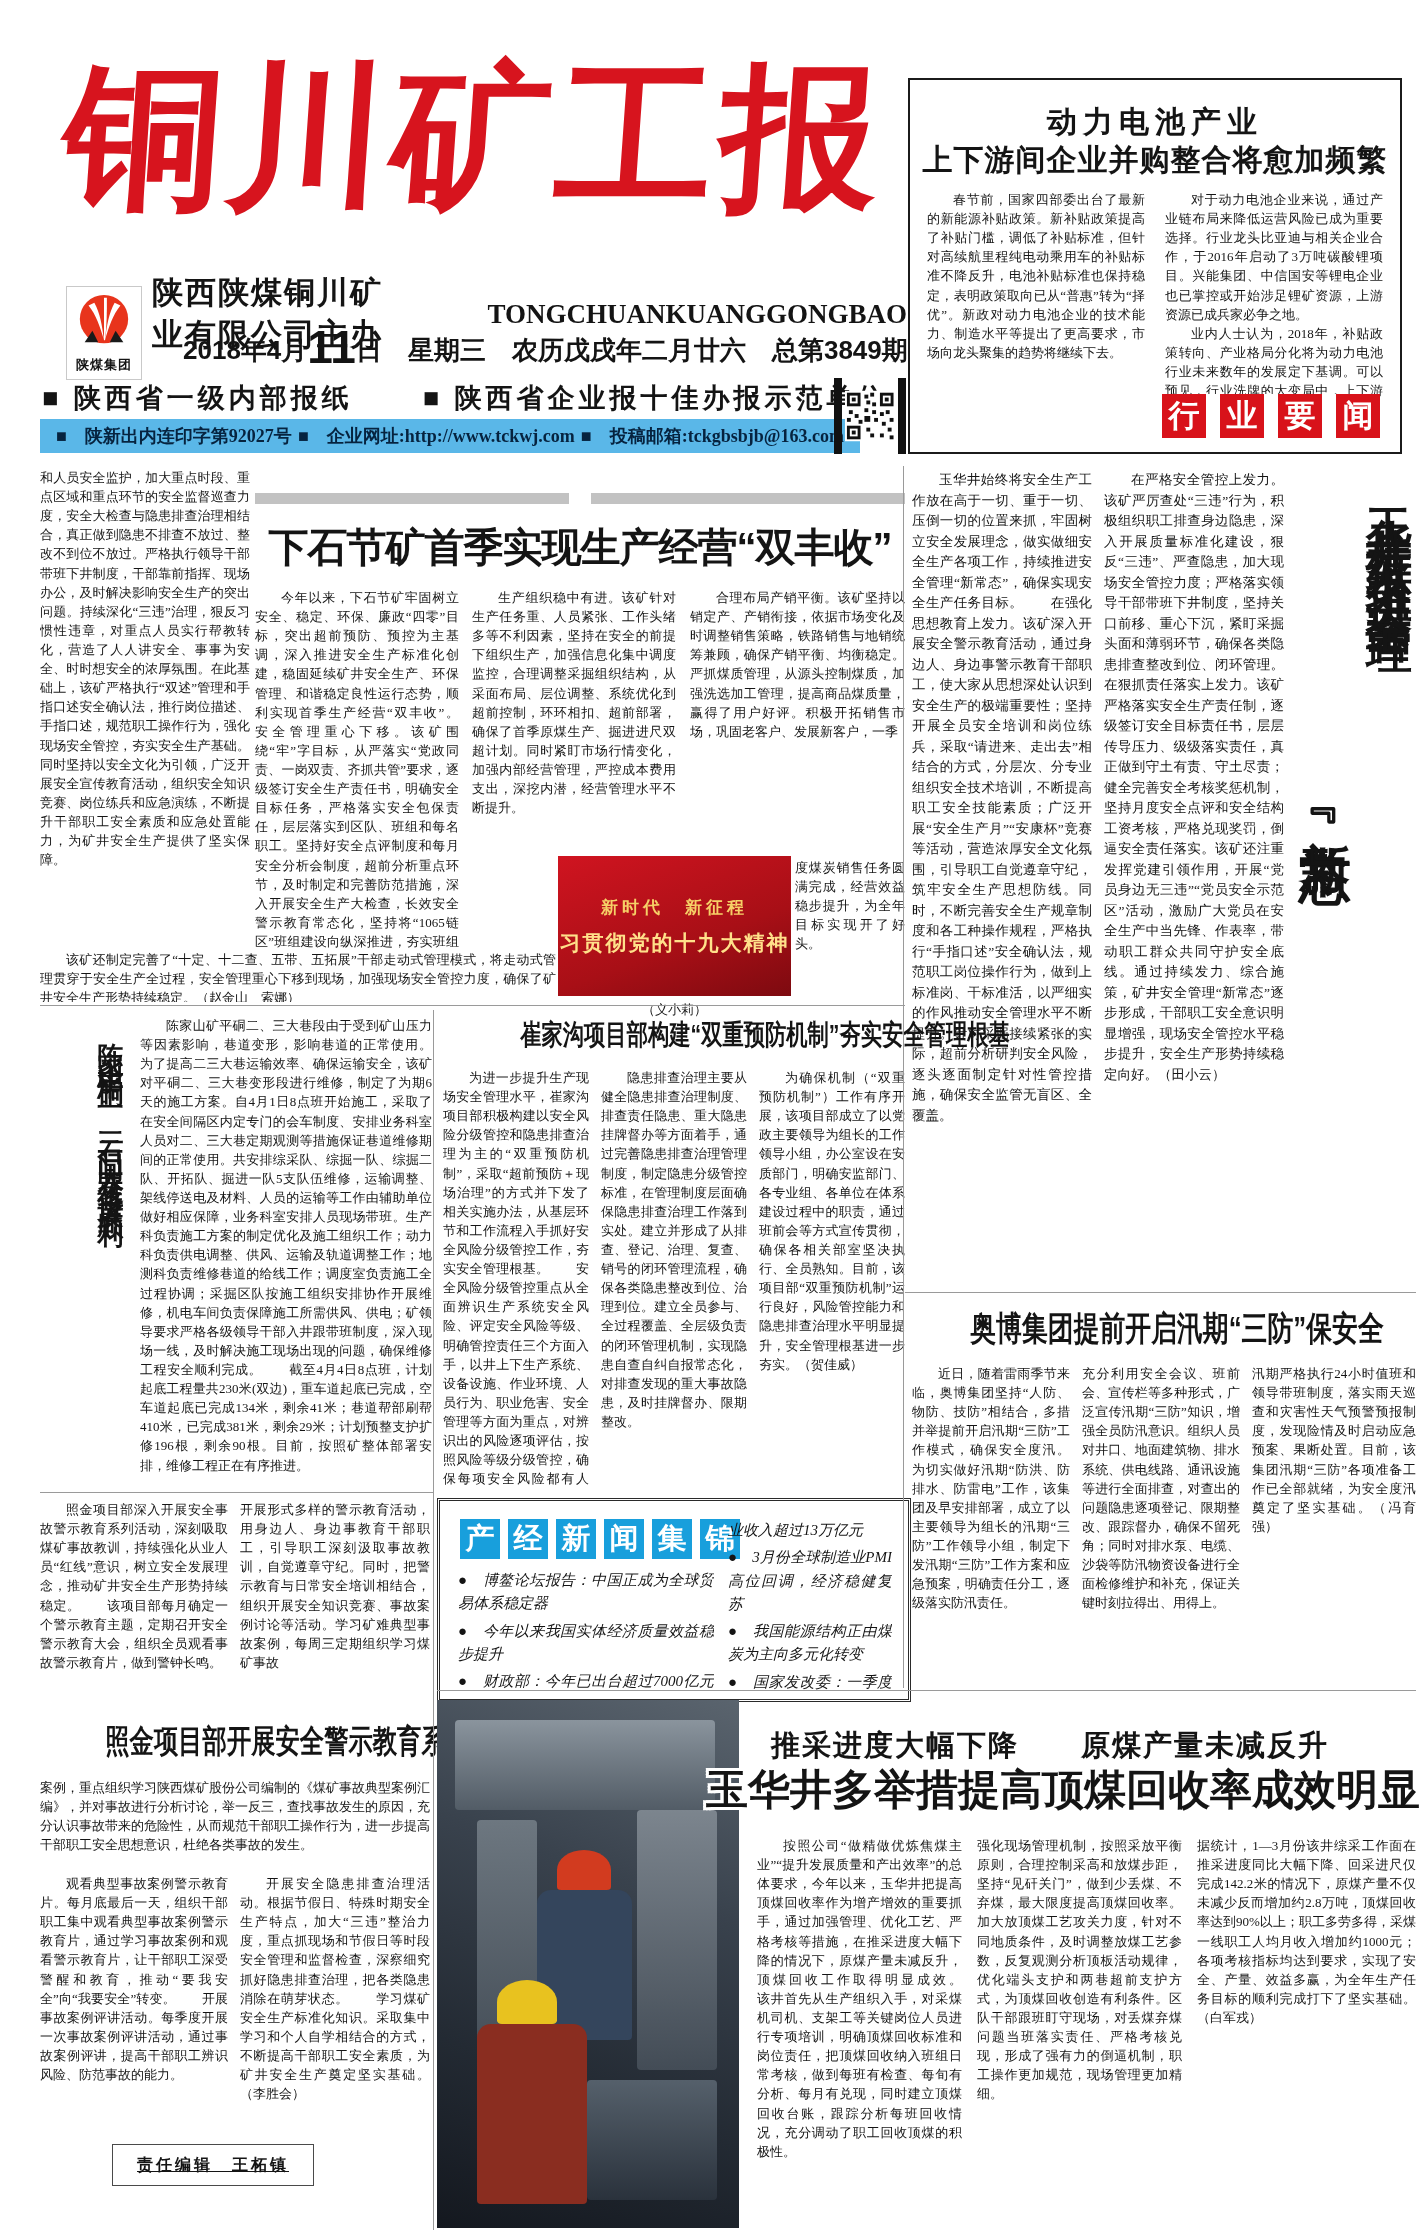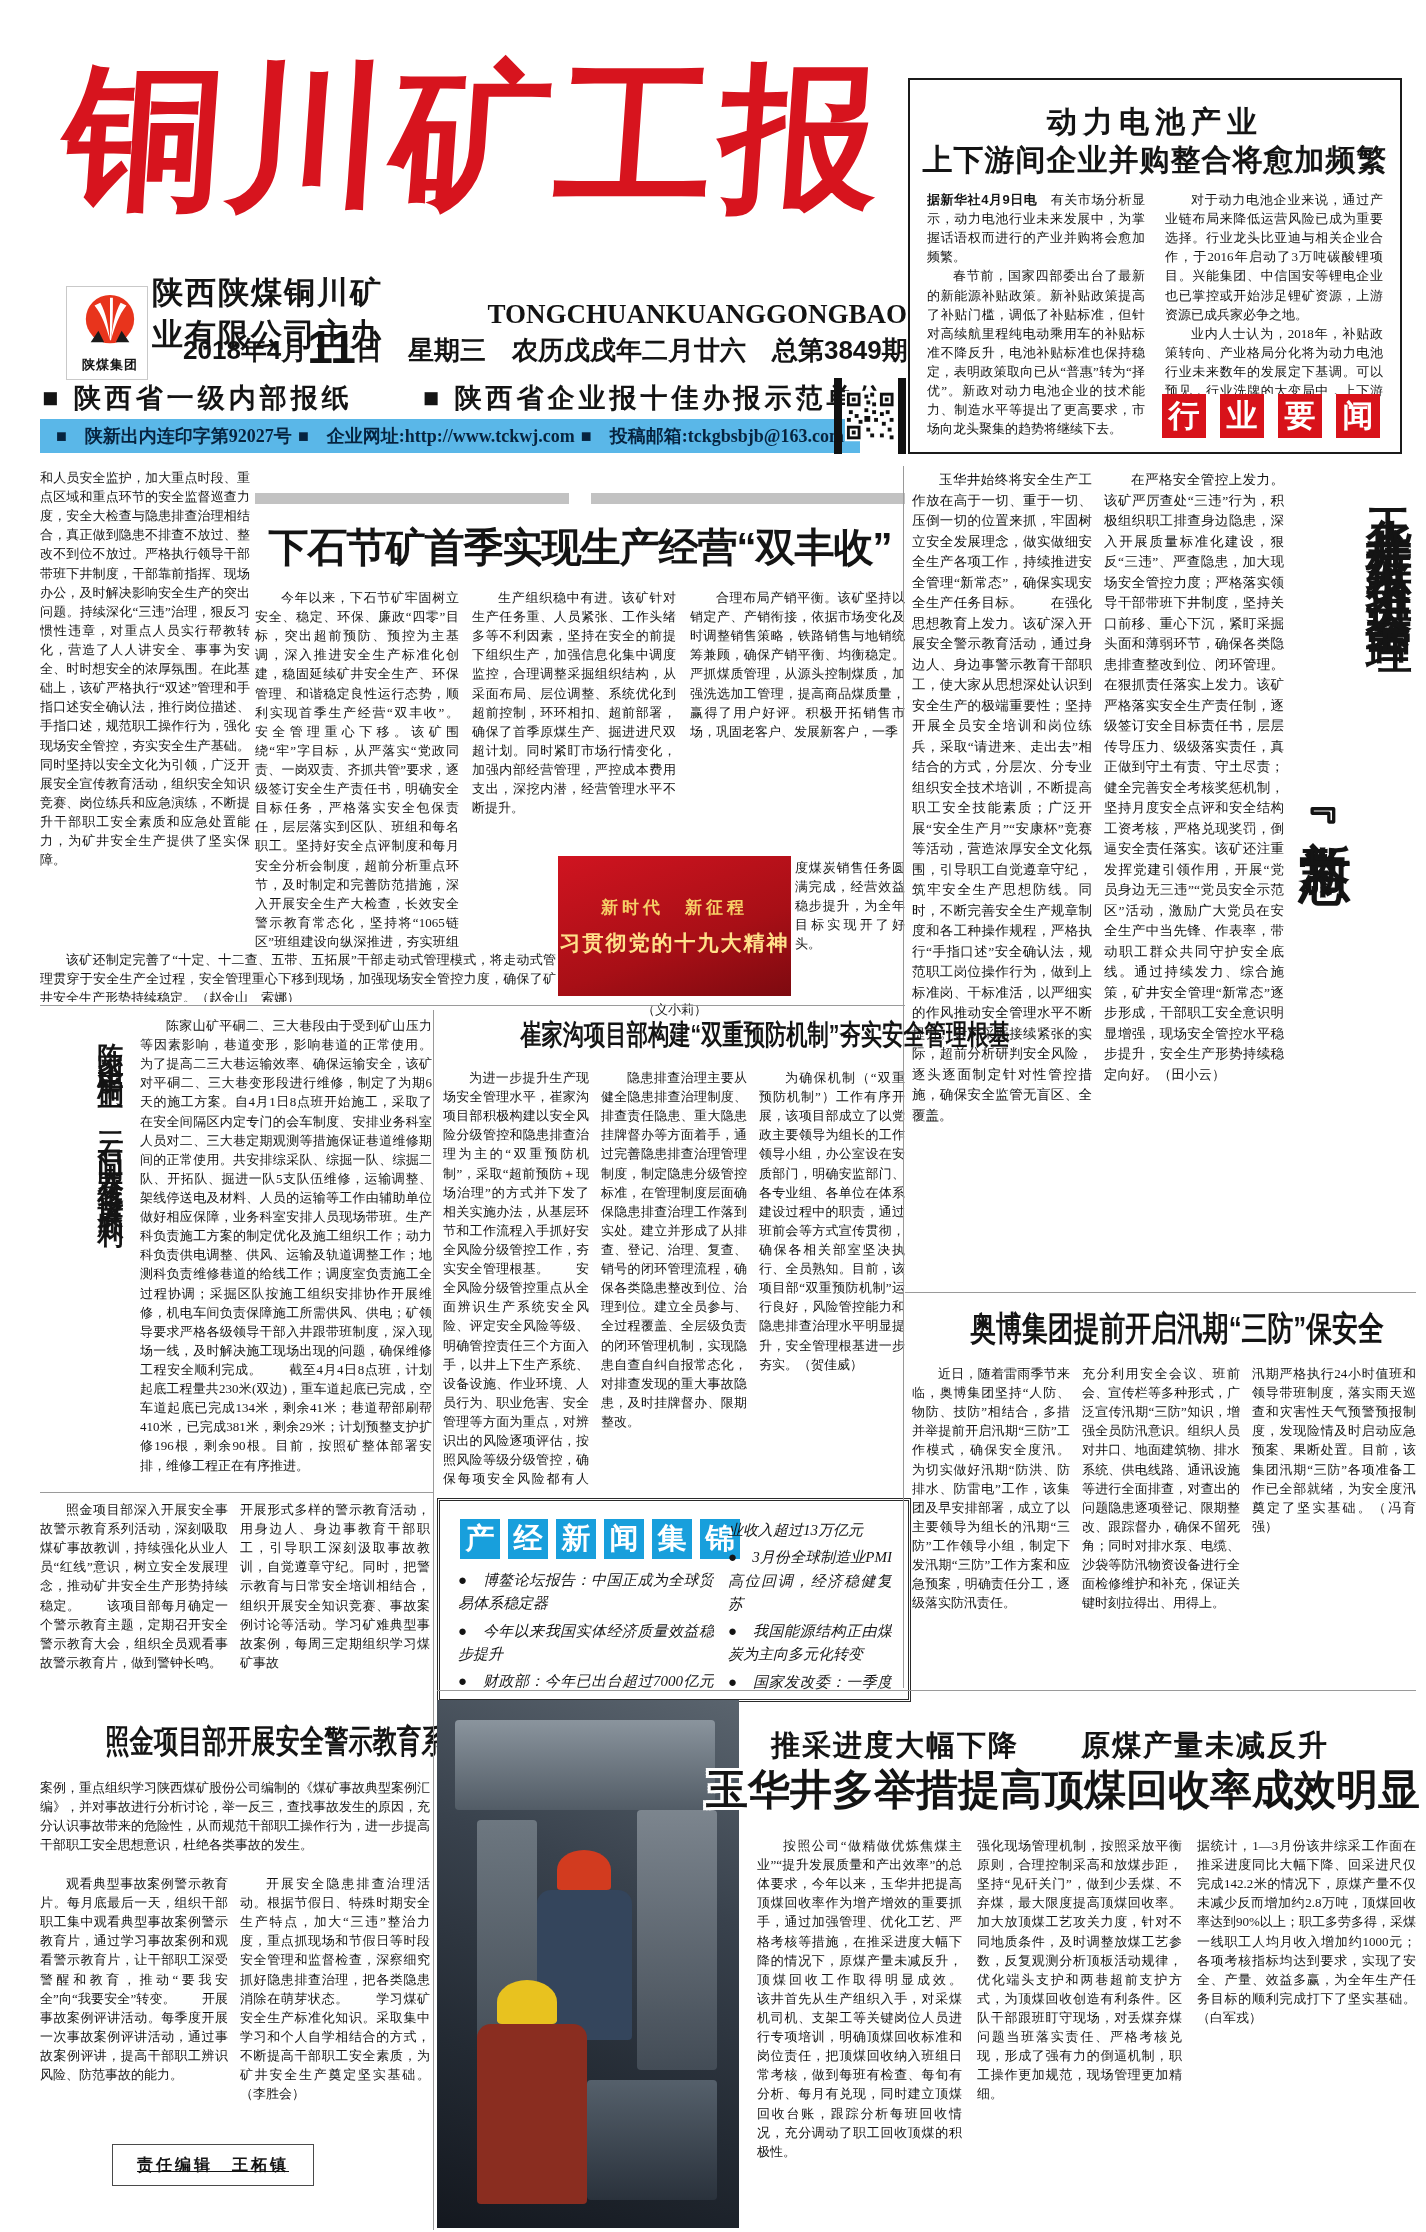--- a/index.html
+++ b/index.html
@@ -61,21 +61,21 @@
           overflow:hidden;}
   .mach{position:absolute;background:linear-gradient(#8a949d,#525c66);border-radius:4px;}
   .helmet{position:absolute;border-radius:50% 50% 8% 8%;}
   .torso{position:absolute;border-radius:14px 14px 4px 4px;}
 </style>
 </head>
 <body>
 
 <div class="abs masthead" style="left:40px;top:52px;width:865px;height:238px;color:#d7141e;">铜川矿工报</div>
 
-<div class="abs logo-box" style="left:66px;top:286px;width:74px;height:92px;padding-left:6px;">
+<div class="abs logo-box" style="left:66px;top:286px;width:74px;height:92px;">
   <span>
     <svg width="58" height="58" viewBox="0 0 60 60">
       <circle cx="30" cy="28" r="25" fill="#e8341c"></circle>
       <path d="M30 50 C26 36 22 24 14 14 L20 11 C26 22 28 34 30 50 Z" fill="#ffffff"></path>
       <path d="M30 50 C30 32 30 20 30 6 L33 6 C33 20 33 34 31 50 Z" fill="#ffffff"></path>
       <path d="M31 50 C35 36 39 24 47 14 L41 11 C35 22 33 34 31 50 Z" fill="#ffffff"></path>
       <path d="M10 52 L24 52 L18 40 Z" fill="#1a1a1a"></path>
       <path d="M50 52 L36 52 L42 40 Z" fill="#1a1a1a"></path>
     </svg>
   </span>
@@ -137,21 +137,20 @@
       <rect x="26" y="44" width="4" height="4" fill="#111"></rect>
       <rect x="46" y="46" width="4" height="4" fill="#111"></rect>
   </svg>
   <div style="width:8px;height:76px;background:#111;"></div>
 </div>
 
 <div class="abs tr-box" style="left:908px;top:78px;width:490px;height:372px;">
   <div class="abs tr-kicker sans" style="left:0;top:22px;width:100%;">动力电池产业</div>
   <div class="abs tr-head sans" style="left:0;top:60px;width:100%;">上下游间企业并购整合将愈加频繁</div>
   <div class="abs twocol" style="left:17px;top:110px;width:456px;height:252px;">
-    <p class="body-text noindent" style="margin:0;"><span class="lead-label">据新华社4月9日电</span><span>　有关市场分析显示，动力电池行业未来发展中，为掌握话语权而进行的产业并购将会愈加频繁。</span></p>
     <p class="body-text" style="margin:0;">春节前，国家四部委出台了最新的新能源补贴政策。新补贴政策提高了补贴门槛，调低了补贴标准，但针对高续航里程纯电动乘用车的补贴标准不降反升，电池补贴标准也保持稳定，表明政策取向已从“普惠”转为“择优”。新政对动力电池企业的技术能力、制造水平等提出了更高要求，市场向龙头聚集的趋势将继续下去。</p>
     <p class="body-text" style="margin:0;">对于动力电池企业来说，通过产业链布局来降低运营风险已成为重要选择。行业龙头比亚迪与相关企业合作，于2016年启动了3万吨碳酸锂项目。兴能集团、中信国安等锂电企业也已掌控或开始涉足锂矿资源，上游资源已成兵家必争之地。</p>
     <p class="body-text" style="margin:0;">业内人士认为，2018年，补贴政策转向、产业格局分化将为动力电池行业未来数年的发展定下基调。可以预见，行业洗牌的大变局中，上下游间企业并购整合将愈加频繁。</p>
   </div>
   <div class="abs sq-label" style="right:20px;bottom:14px;background:#fff;padding-left:10px;">
     <span class="sq" style="background:#d8121a;">行</span>
     <span class="sq" style="background:#d8121a;">业</span>
     <span class="sq" style="background:#d8121a;">要</span>
     <span class="sq" style="background:#d8121a;">闻</span>
   </div>

